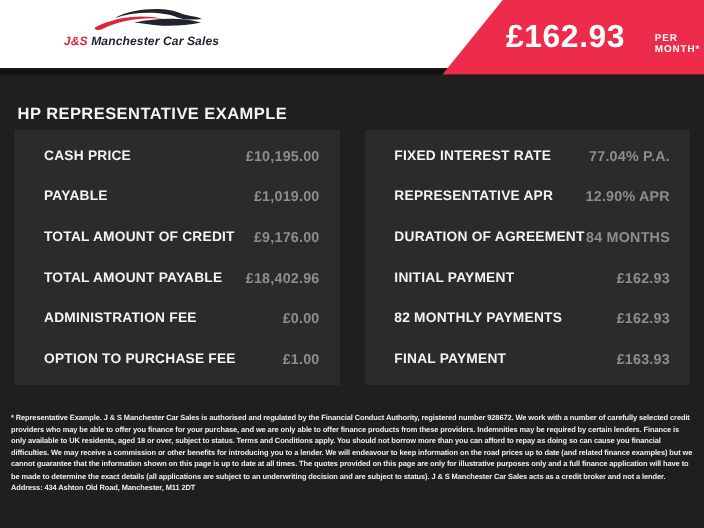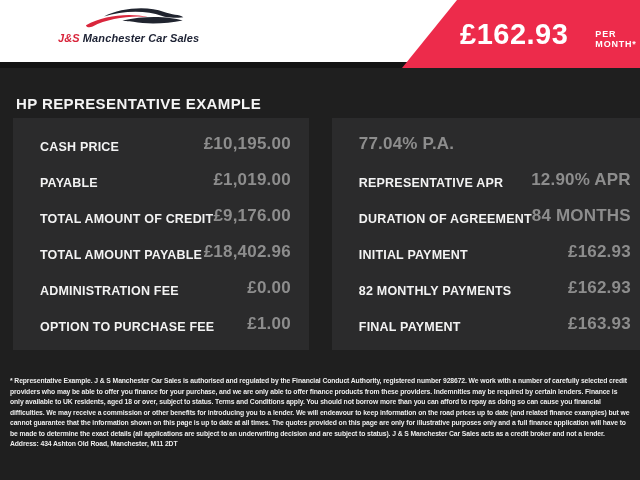--- a/index.html
+++ b/index.html
@@ -33,23 +33,23 @@
   }
   .cards{
     position:absolute;top:118px;left:13px;width:614px;height:232px;
     display:flex;gap:23px;
   }
   .card{
     flex:1;background:#2b2b2c;box-sizing:border-box;
     padding:16px 18px 16px 27px;
     display:flex;flex-direction:column;justify-content:space-between;
   }
-  .frow{display:flex;justify-content:space-between;align-items:flex-end;}
+  .frow{display:flex;justify-content:space-between;align-items:flex-start;}
   .flabel{color:#f3f3f3;font-size:12.5px;font-weight:bold;letter-spacing:.2px;white-space:nowrap;}
-  .fvalue{color:#8d8d8d;font-size:17px;font-weight:bold;letter-spacing:.2px;white-space:nowrap;}
+  .fvalue{color:#8d8d8d;font-size:13px;font-weight:bold;letter-spacing:.2px;white-space:nowrap;}
   
   .disclaimer{
     position:absolute;top:376px;left:10px;width:620px;
     color:#ededed;font-size:6.8px;font-weight:bold;line-height:10.5px;letter-spacing:-.1px;
   }
 </style>
 </head>
 <body>
 
 <div class="header">
@@ -92,20 +92,21 @@
       <span class="flabel">ADMINISTRATION FEE</span>
       <span class="fvalue">£0.00</span>
     </div>
     <div class="frow">
       <span class="flabel">OPTION TO PURCHASE FEE</span>
       <span class="fvalue">£1.00</span>
     </div>
   </div>
   <div class="card">
     <div class="frow">
+      <span class="flabel">FIXED INTEREST RATE</span>
       <span class="fvalue">77.04% P.A.</span>
     </div>
     <div class="frow">
       <span class="flabel">REPRESENTATIVE APR</span>
       <span class="fvalue">12.90% APR</span>
     </div>
     <div class="frow">
       <span class="flabel">DURATION OF AGREEMENT</span>
       <span class="fvalue">84 MONTHS</span>
     </div>

